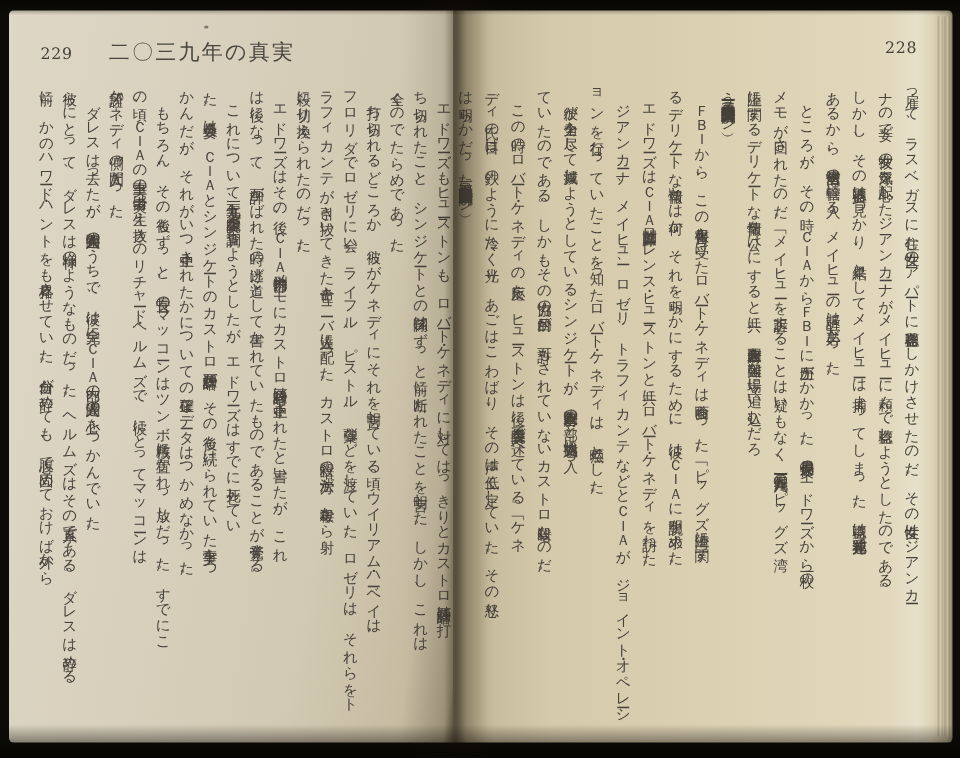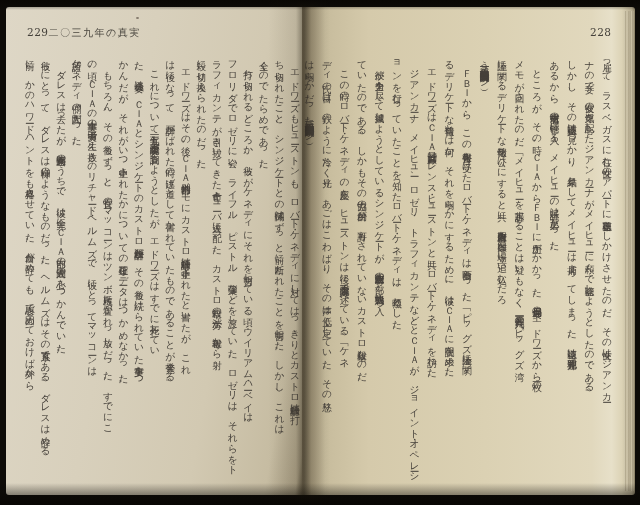--- a/index.html
+++ b/index.html
@@ -45,21 +45,21 @@
   }
   .top-shadow{
     position:absolute;left:0;right:0;top:0;height:10px;
     background:linear-gradient(to bottom,rgba(8,6,3,0.85) 0%,rgba(8,6,3,0) 100%);
     pointer-events:none;
   }
 
   
   .header{position:absolute;top:19px;color:#44403a;font-size:10.5px;letter-spacing:0.5px;white-space:nowrap;}
   .header-left{left:21px;}
-  .header-left .runtitle{letter-spacing:1.5px;font-size:10px;color:#4a463f;}
+  .header-left .runtitle{margin-left:24px;letter-spacing:1.5px;font-size:14px;color:#4a463f;}
   .header-right{left:288px;}
   .pagenum{font-family:"DejaVu Serif","Liberation Serif",serif;margin-top:28px;}
 
   
   .vtext{
     position:absolute;top:47px;height:428px;
     writing-mode:vertical-rl;
     text-orientation:upright;
     color:#46413b;
     font-size:9.7px;

